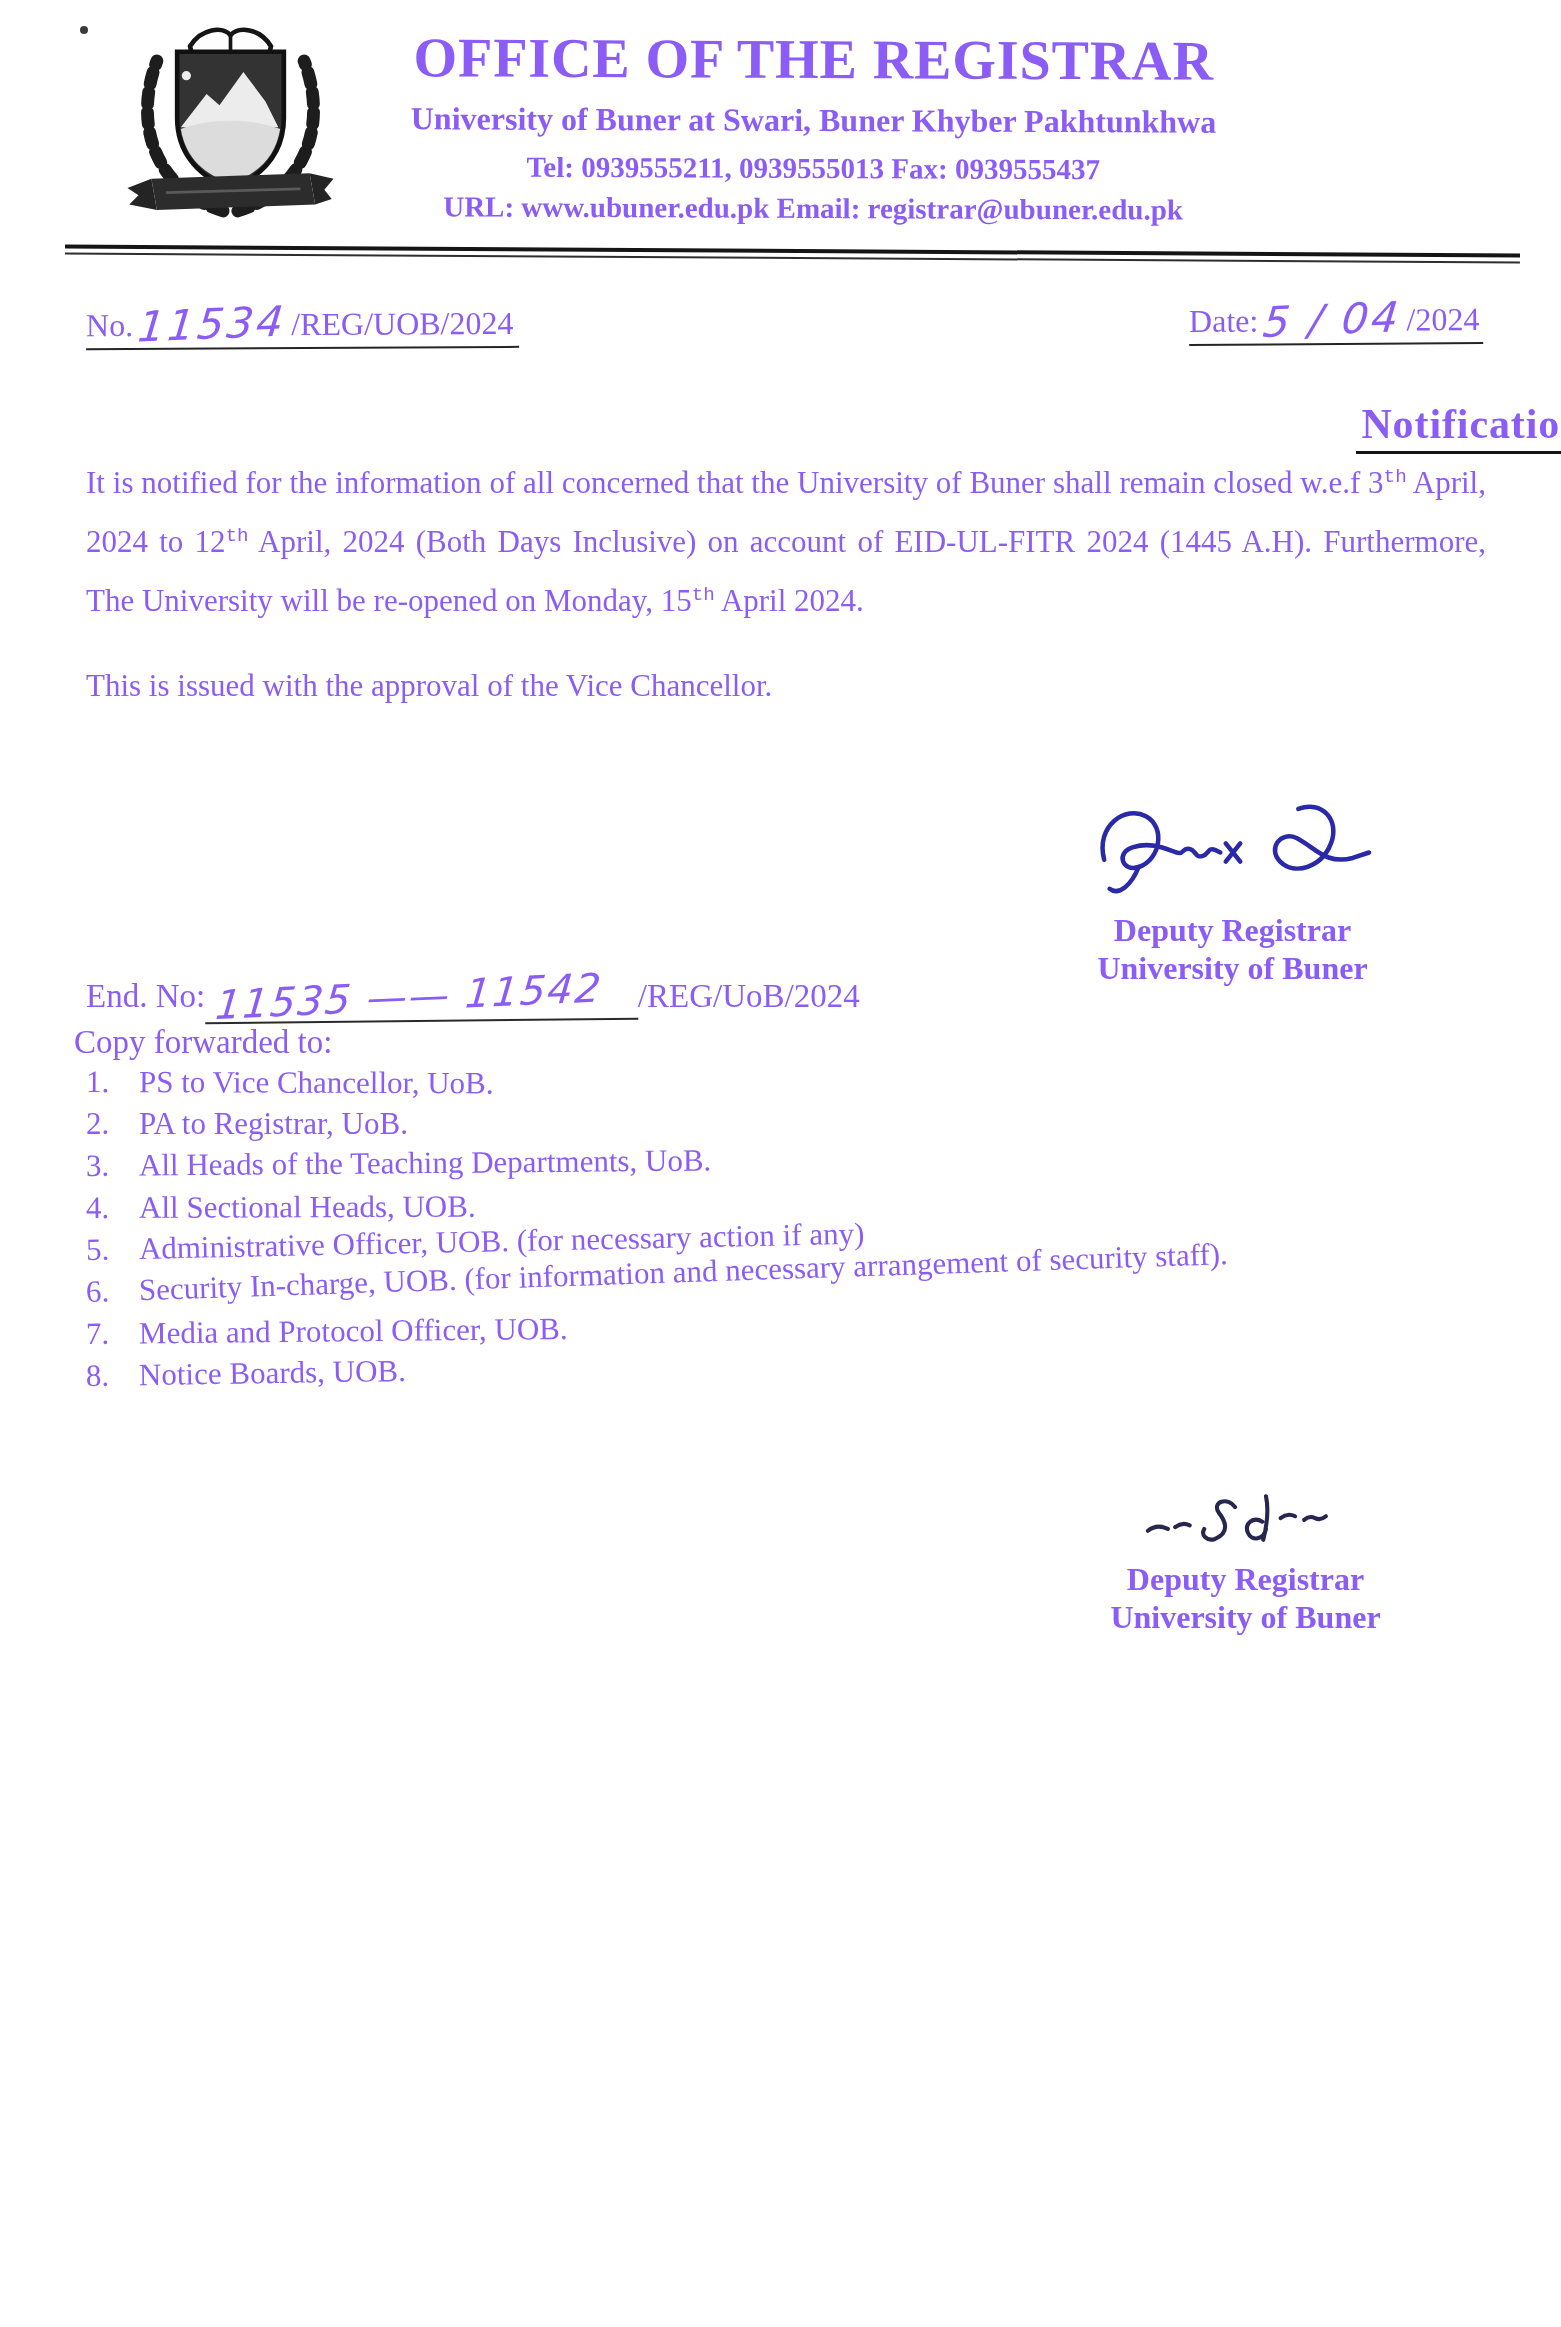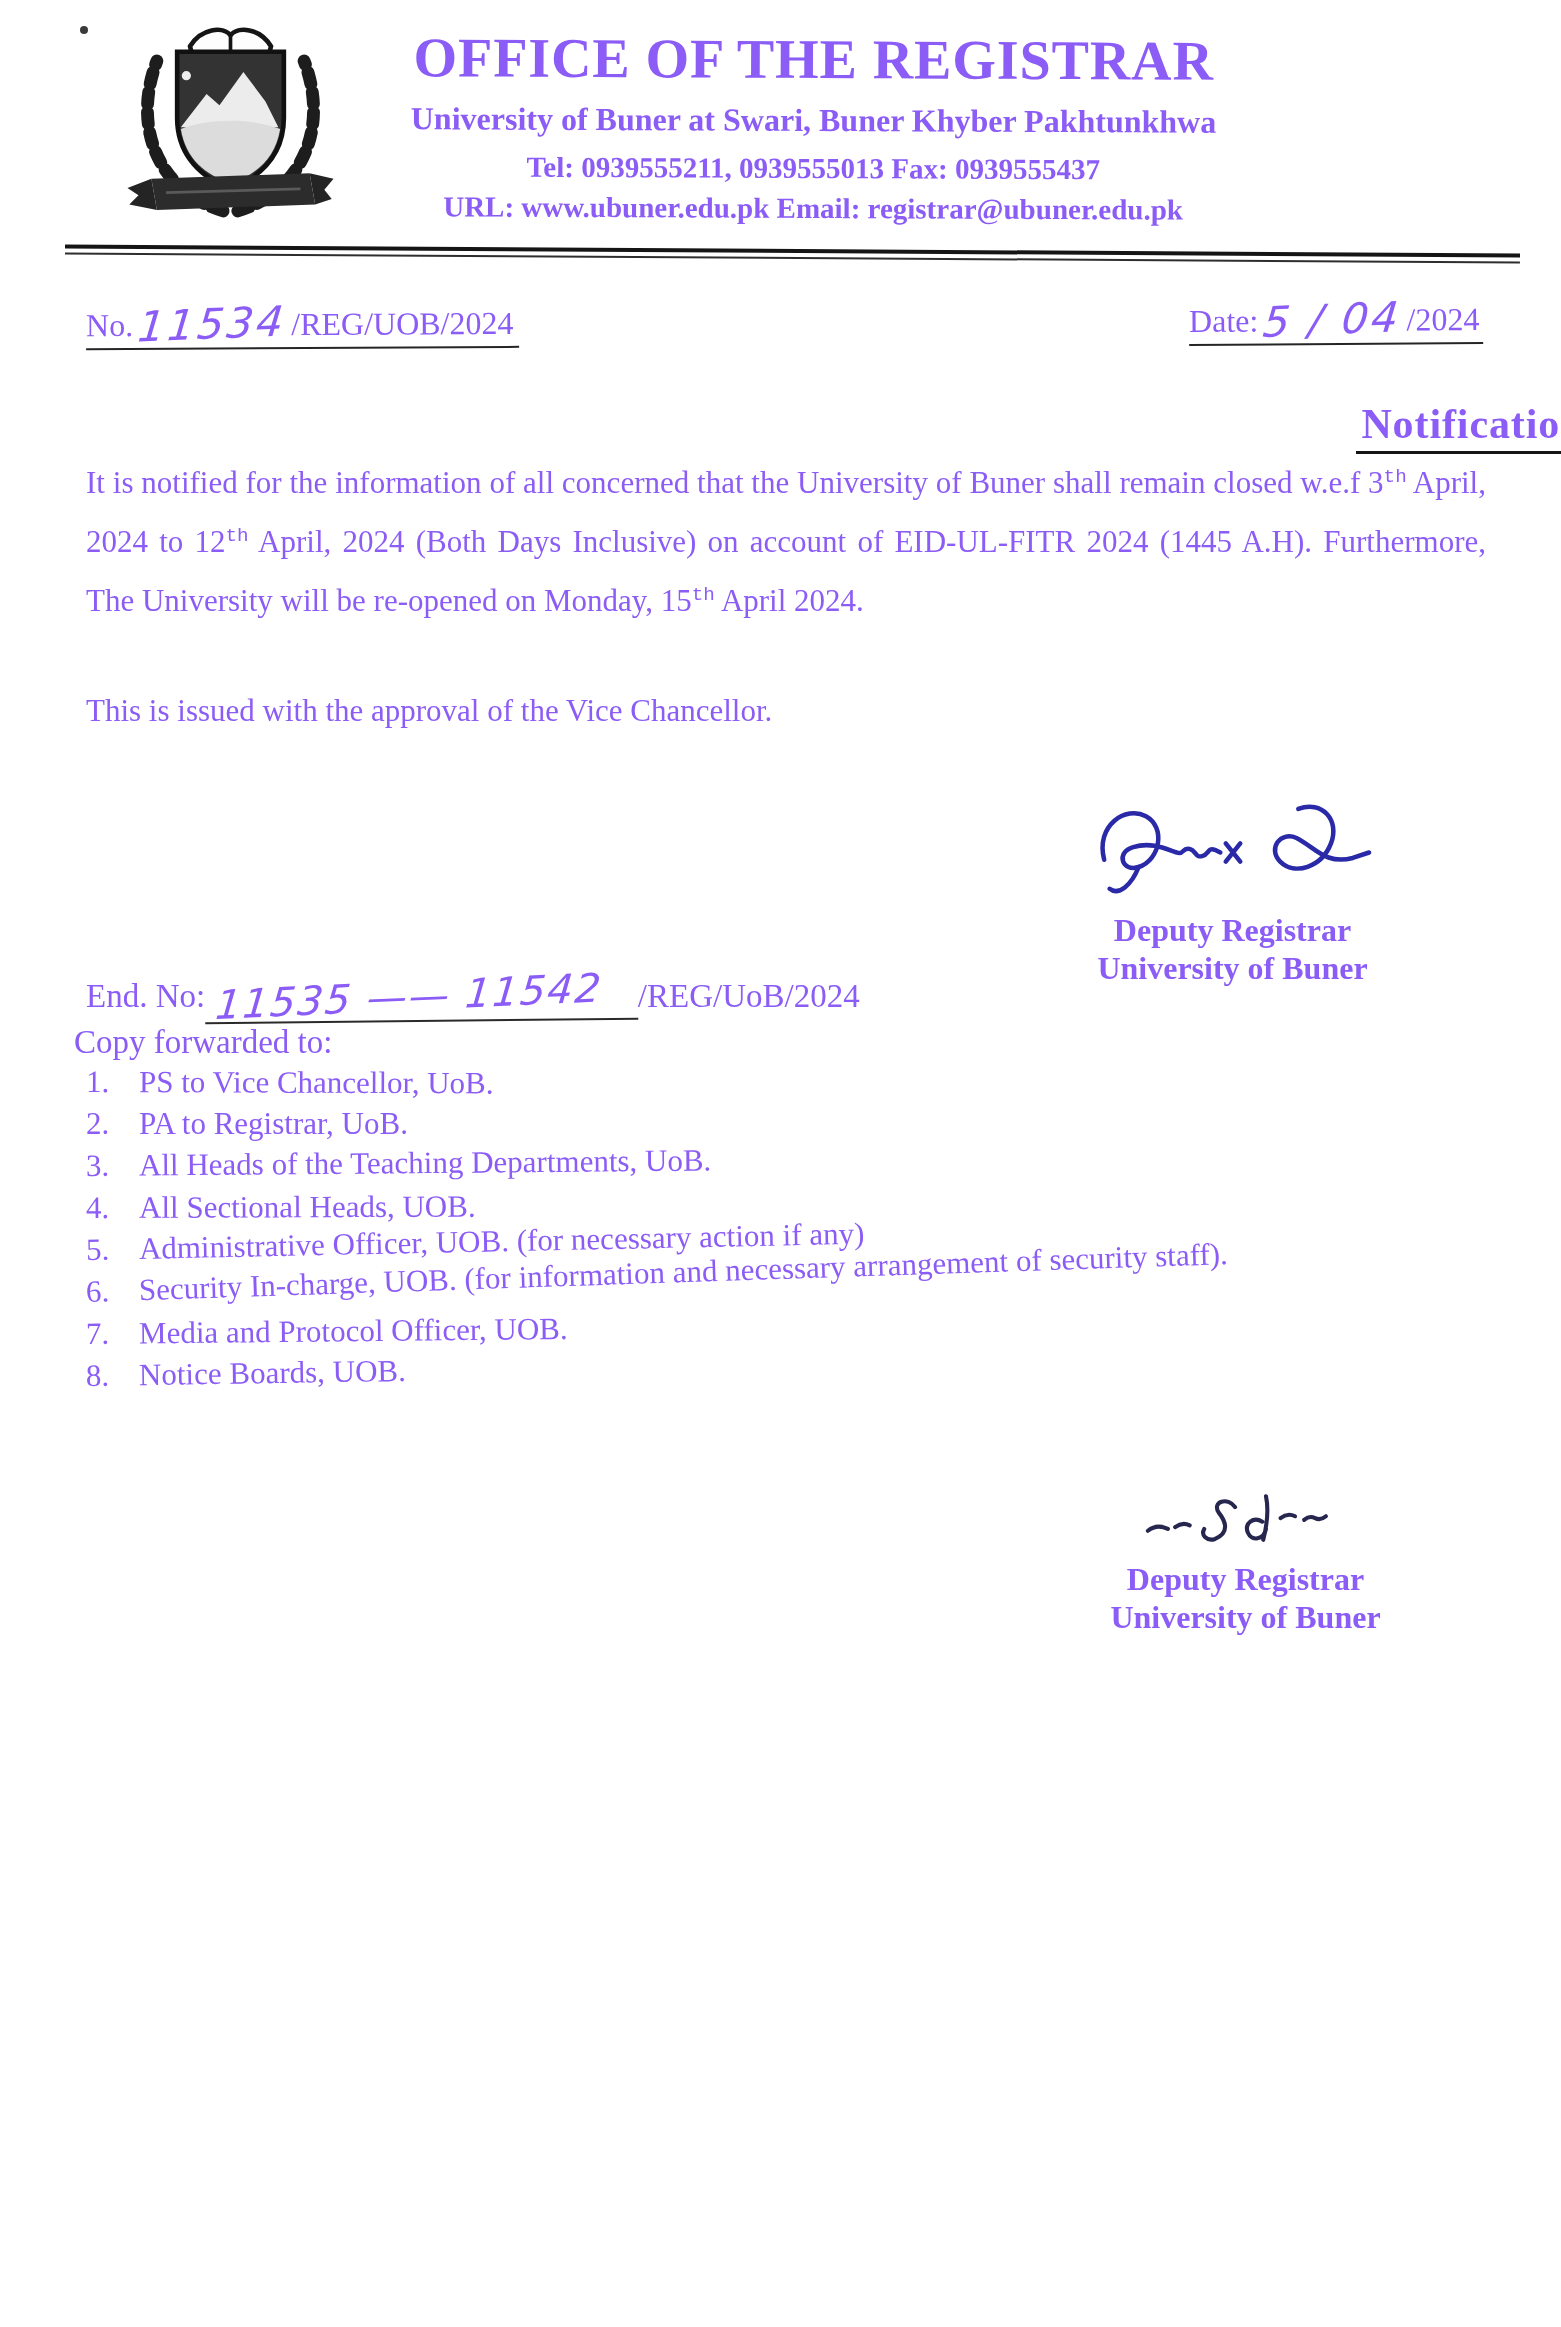--- a/index.html
+++ b/index.html
@@ -39,21 +39,21 @@
   
   .notif-title-wrap { left:0; top:400px; width:1562px; text-align:right;margin-left:28px; }
   .notif-title { font-size:42px; font-weight:bold; border-bottom:3.6px solid #151515; padding:0 5.5px 3.6px; letter-spacing:0.9px; }
 
   .body-par {
     left:86px; top:453px; width:1400px;
     font-size:31px; line-height:59px; text-align:justify;
   }
   sup { font-size:0.62em; line-height:0; vertical-align:super;font-family:Liberation Mono, monospace; }
 
-  .approval-line { left:86px; top:668px; font-size:31px;margin-top:25px; }
+  .approval-line { left:86px; top:668px; font-size:31px; }
 
   
   .sig-top { left:996px; top:789px; width:473px; text-align:center; }
   .sig-svg { display:block; margin:0 auto -5.5px auto; }
   .sig-name { font-size:32px; font-weight:bold; line-height:38px; }
 
   .sd-block { left:1009px; top:1487px; width:473px; text-align:center; }
   .sd-svg { display:block; margin:0 auto 0 auto; }
 
   

